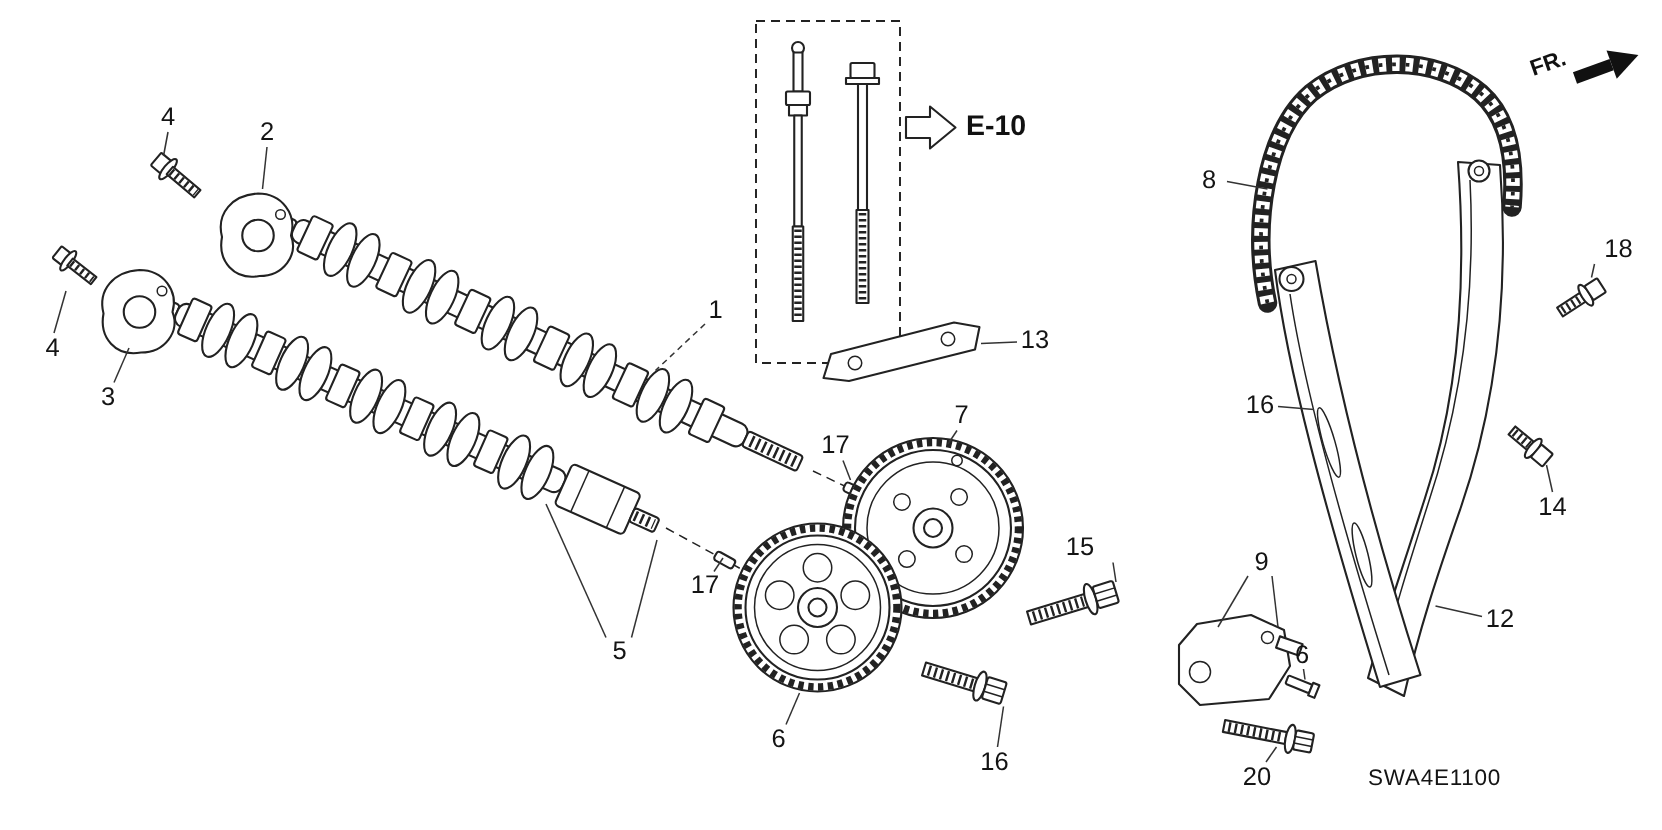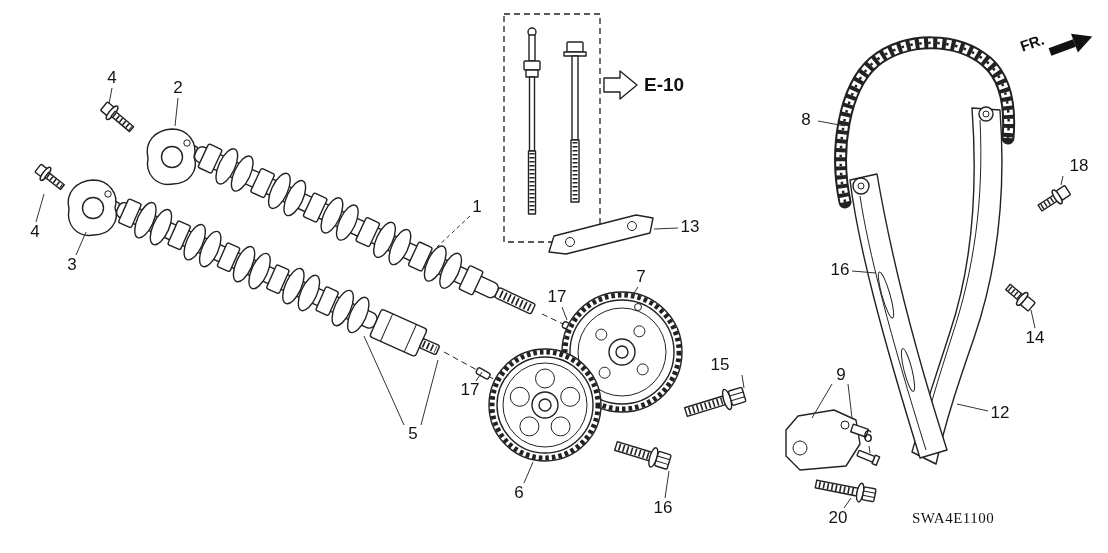--- a/index.html
+++ b/index.html
@@ -5,21 +5,21 @@
   html,body{margin:0;padding:0;background:#fff;}
   .stage{position:relative;width:1108px;height:553px;background:#fff;
          font-family:"Liberation Sans",sans-serif;overflow:hidden;}
   .drawing{position:absolute;left:0;top:0;}
   .part{fill:#fff;stroke:#222;stroke-width:1.4;stroke-linejoin:round;}
   .thin{fill:none;stroke:#222;stroke-width:1;}
   .labels{position:absolute;left:0;top:0;width:1108px;height:553px;pointer-events:none;}
   .part-label{position:absolute;transform:translate(-50%,-50%);font-size:17px;color:#141414;}
   .frame-ref{position:absolute;font-size:19px;font-weight:bold;color:#111;}
   .fr-marker{position:absolute;font-size:15px;font-weight:bold;color:#111;transform:rotate(-19deg);}
-  .code{position:absolute;font-size:15px;color:#141414;letter-spacing:0.5px;font-family:Liberation Serif, serif;}
+  .code{position:absolute;font-size:15px;color:#141414;letter-spacing:0.5px;}
   .leader{stroke:#333;stroke-width:1;}
   .dashedleader{stroke:#333;stroke-width:1;stroke-dasharray:4 3;}
 </style>
 </head>
 <body>
 
 <div class="stage">
 
   <svg class="drawing" id="diagram-svg" width="1108" height="553" viewBox="0 0 1108 553" xmlns="http://www.w3.org/2000/svg">
 

